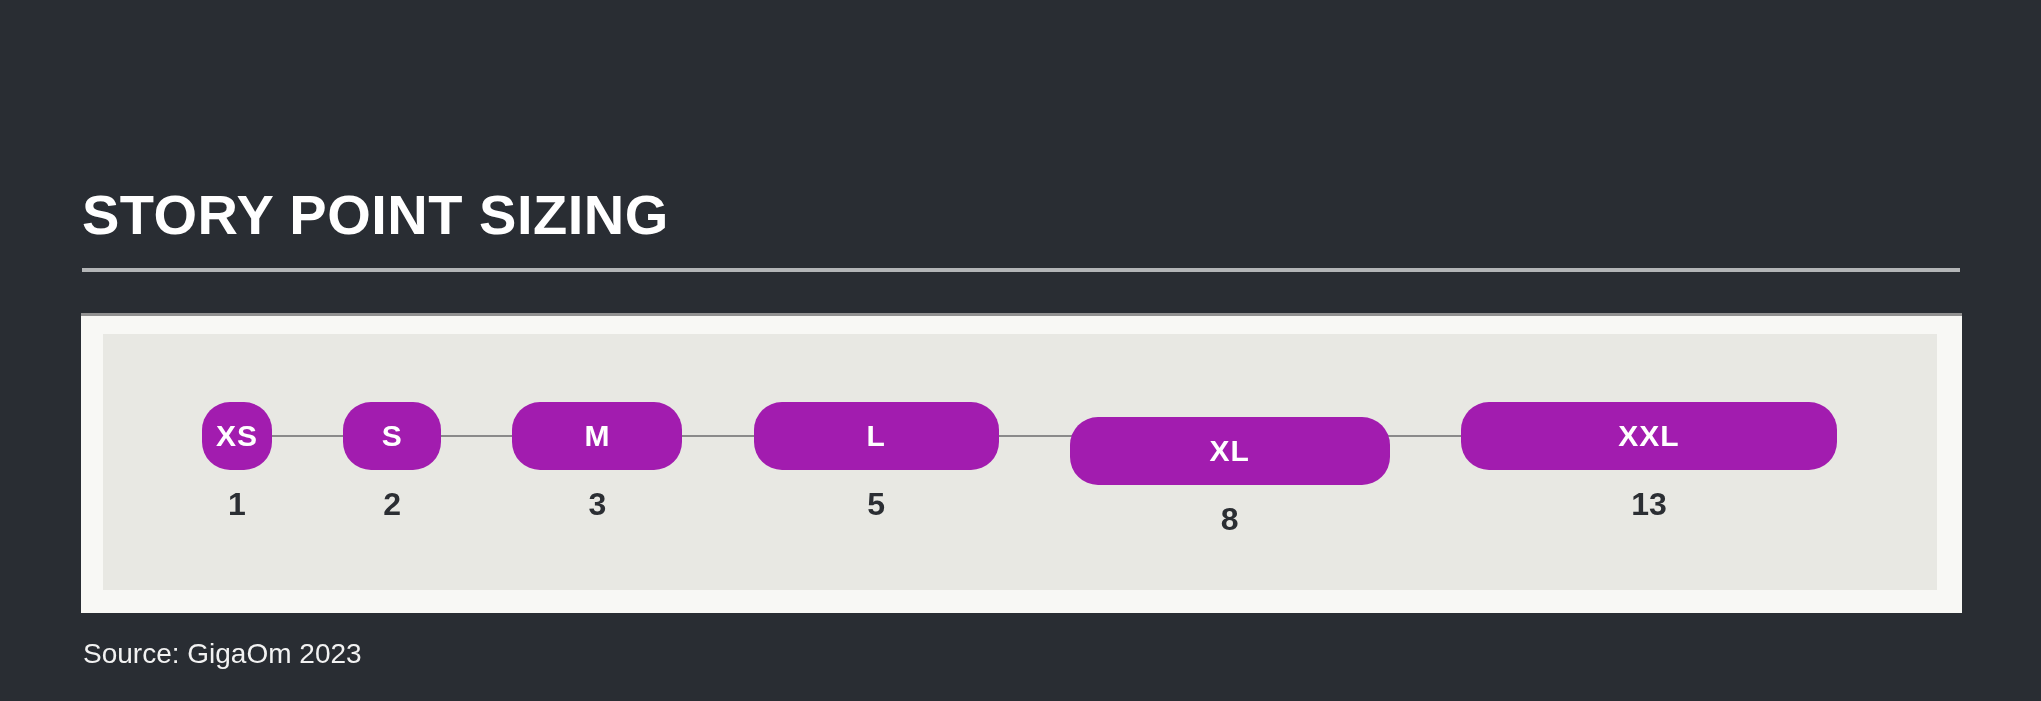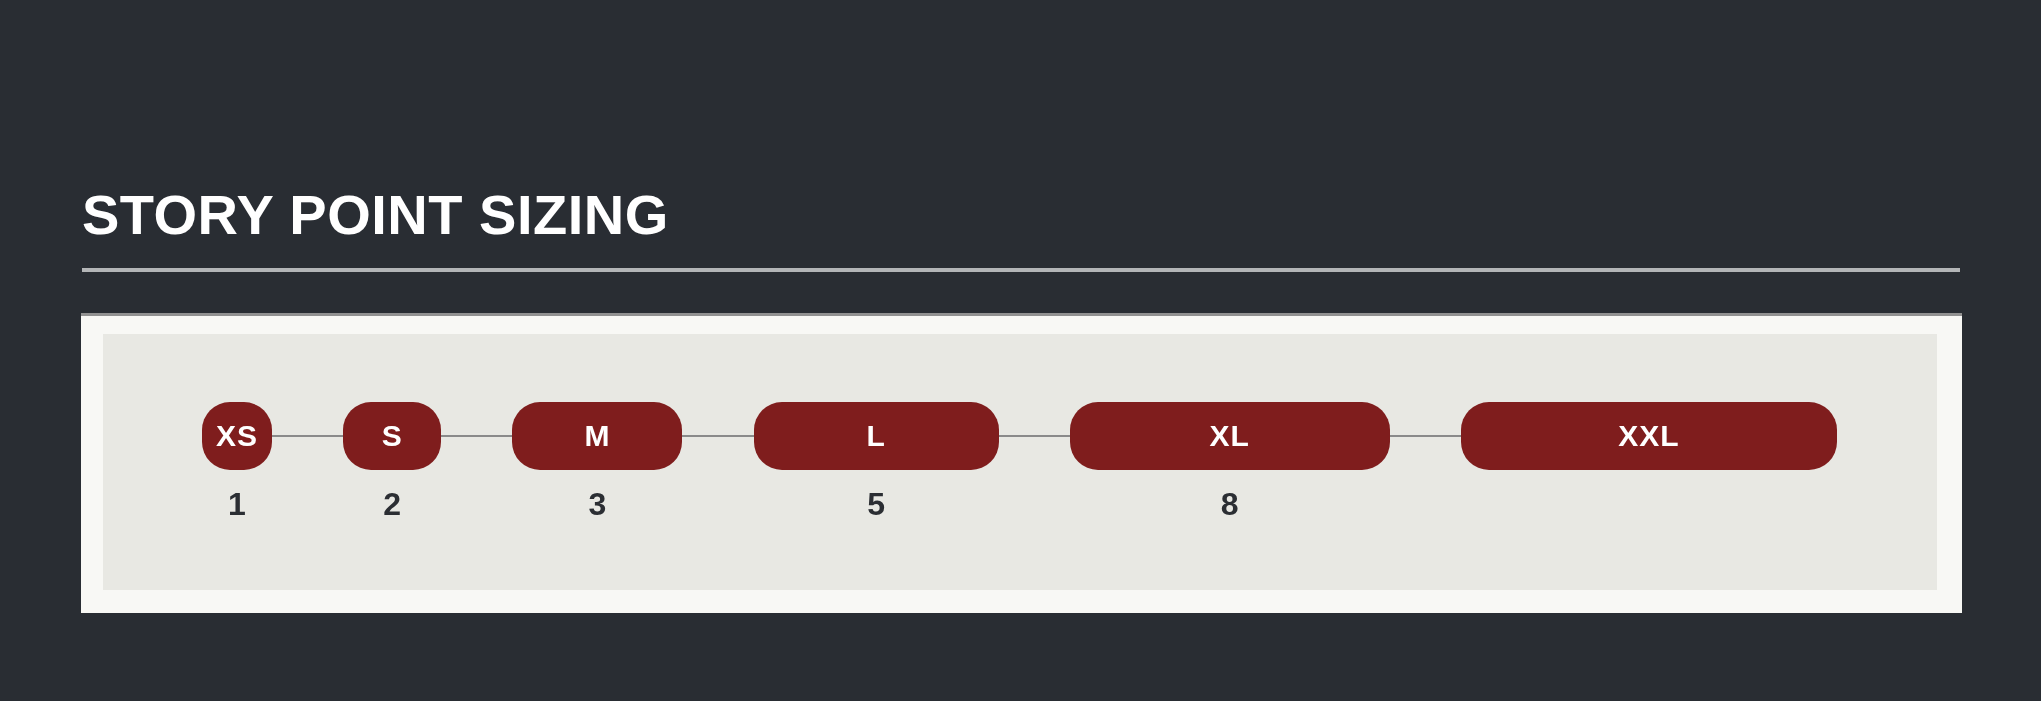--- a/index.html
+++ b/index.html
@@ -91,21 +91,21 @@
     background: #8a8a8a;
   }
   .size-item {
     position: relative;
     height: 68px;
   }
   .size-box {
     position: relative;
     width: 100%;
     height: 68px;
-    background: #7f1d1d;
+    background: #a21caf;
     border-radius: 28px;
     display: flex;
     align-items: center;
     justify-content: center;
   }
   .size-box .size-label {
     color: #ffffff;
     font-size: 30px;
     font-weight: 700;
     letter-spacing: 1px;
@@ -162,29 +162,31 @@
               <span class="size-label">M</span>
             </div>
             <div class="size-points">3</div>
           </div>
           <div class="size-item" style="width: 245px;">
             <div class="size-box">
               <span class="size-label">L</span>
             </div>
             <div class="size-points">5</div>
           </div>
-          <div class="size-item" style="width: 320px;">
+          <div class="size-item" style="width: 320px; margin-top: 15px;">
             <div class="size-box">
               <span class="size-label">XL</span>
             </div>
             <div class="size-points">8</div>
           </div>
           <div class="size-item" style="width: 376px;">
             <div class="size-box">
               <span class="size-label">XXL</span>
             </div>
+            <div class="size-points">13</div>
           </div>
         </div>
     </div>
   </div>
 
+  <div class="source">Source: GigaOm 2023</div>
 
 </div>
 
 </body></html>

